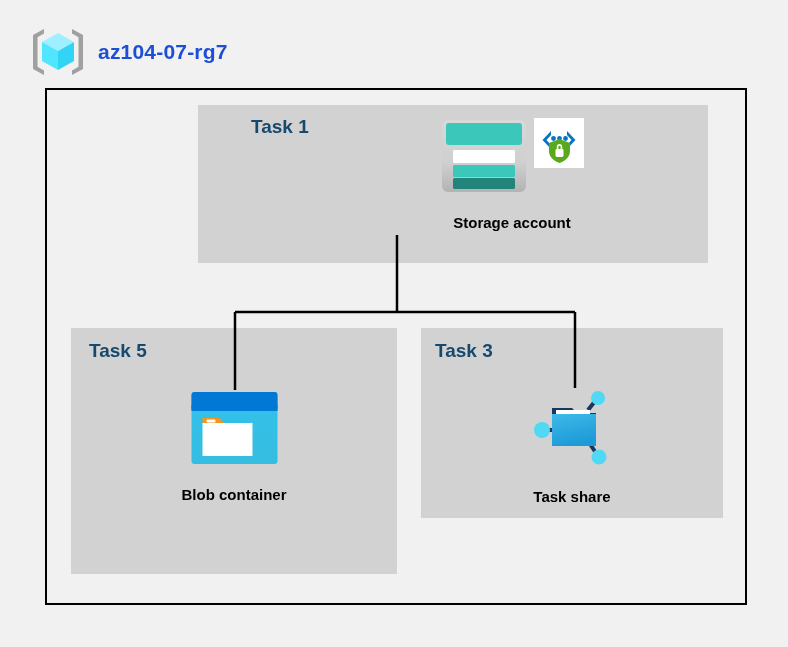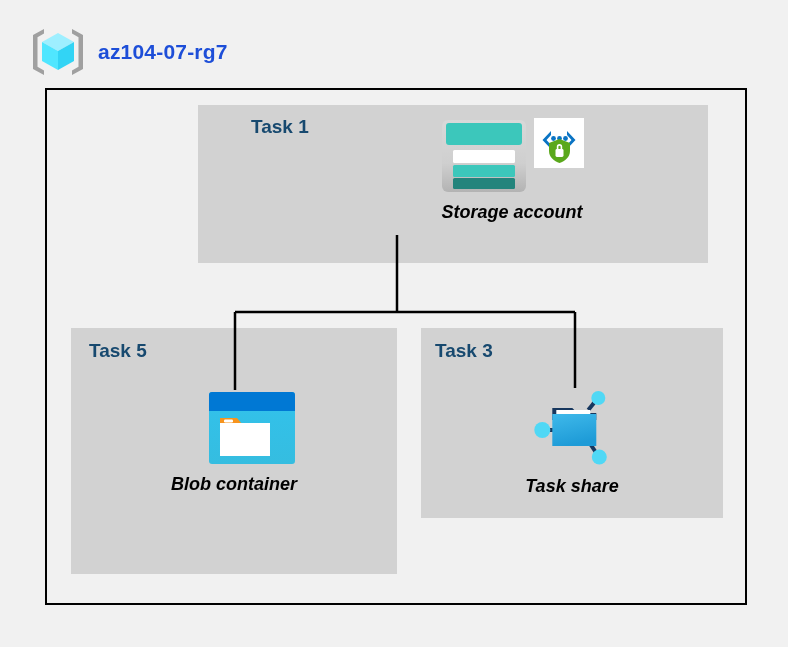--- a/index.html
+++ b/index.html
@@ -86,42 +86,40 @@
   #panel-task3 .task-label { left: 14px; top: 12px; }
 
   
   .node {
     position: absolute;
     display: flex;
     flex-direction: column;
     align-items: center;
   }
   .node-caption {
-    font-size: 18px;
+    font-size: 15px;
     font-weight: bold;
     color: #000000;
     white-space: nowrap;
-    margin-top: 8px;
-    font-style: italic;
+    margin-top: 20px;
   }
   #node-storage {
     left: 50%;
     top: 13px;
     transform: translateX(-13px);
   }
   #node-storage .icon-row {
     display: flex;
     align-items: flex-start;
     gap: 6px;
   }
   #node-blob {
     left: 50%;
     top: 62px;
     transform: translateX(-50%);
-    align-items: flex-end;
   }
   #node-fileshare {
     left: 50%;
     top: 58px;
     transform: translateX(-50%);
   }
 
   
   #connectors {
     position: absolute;

